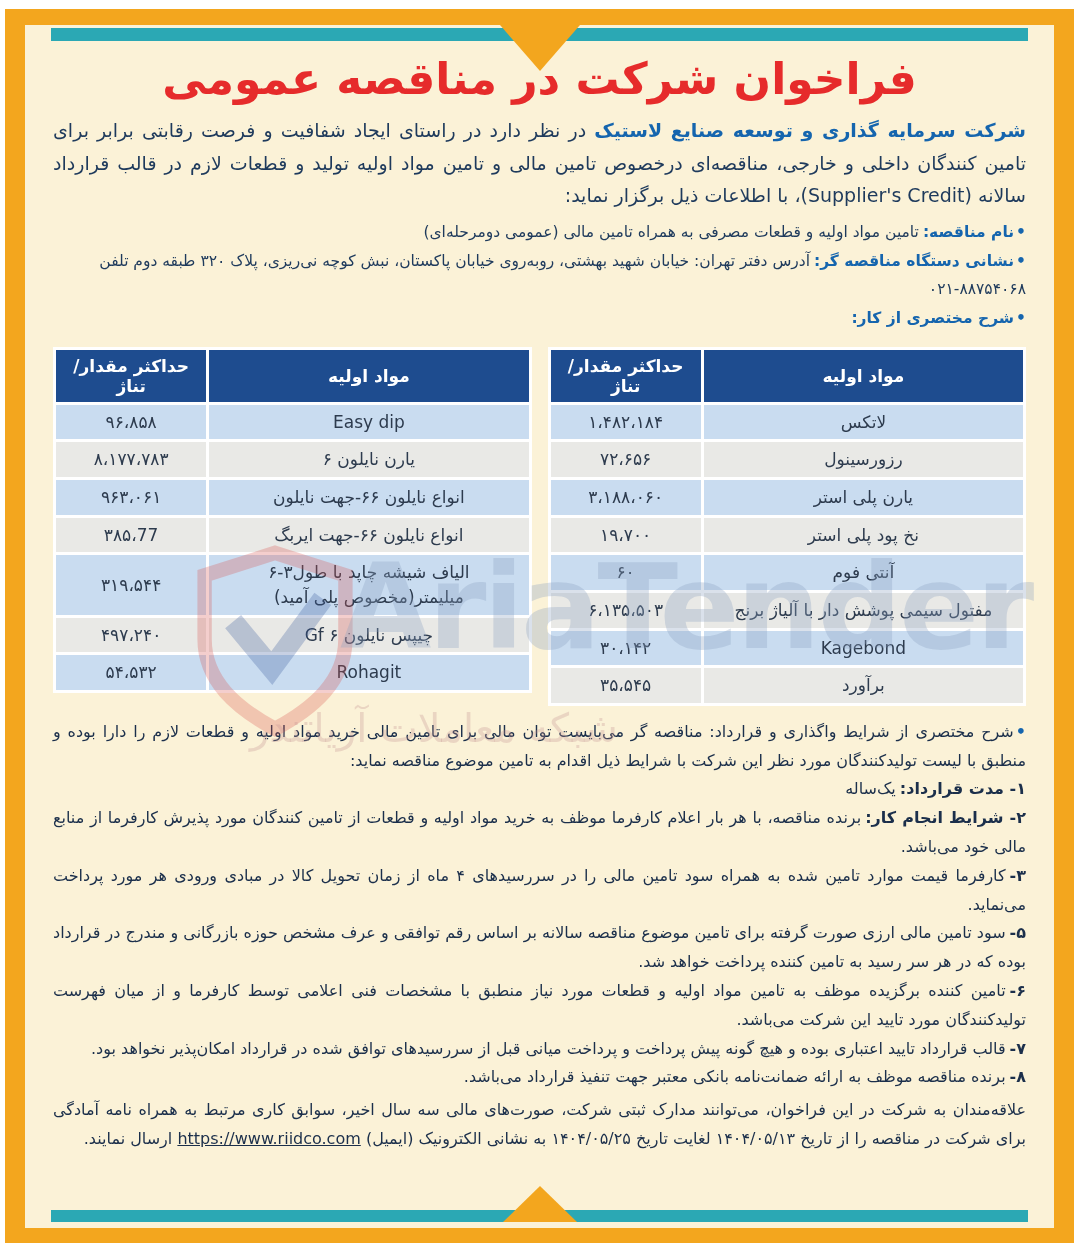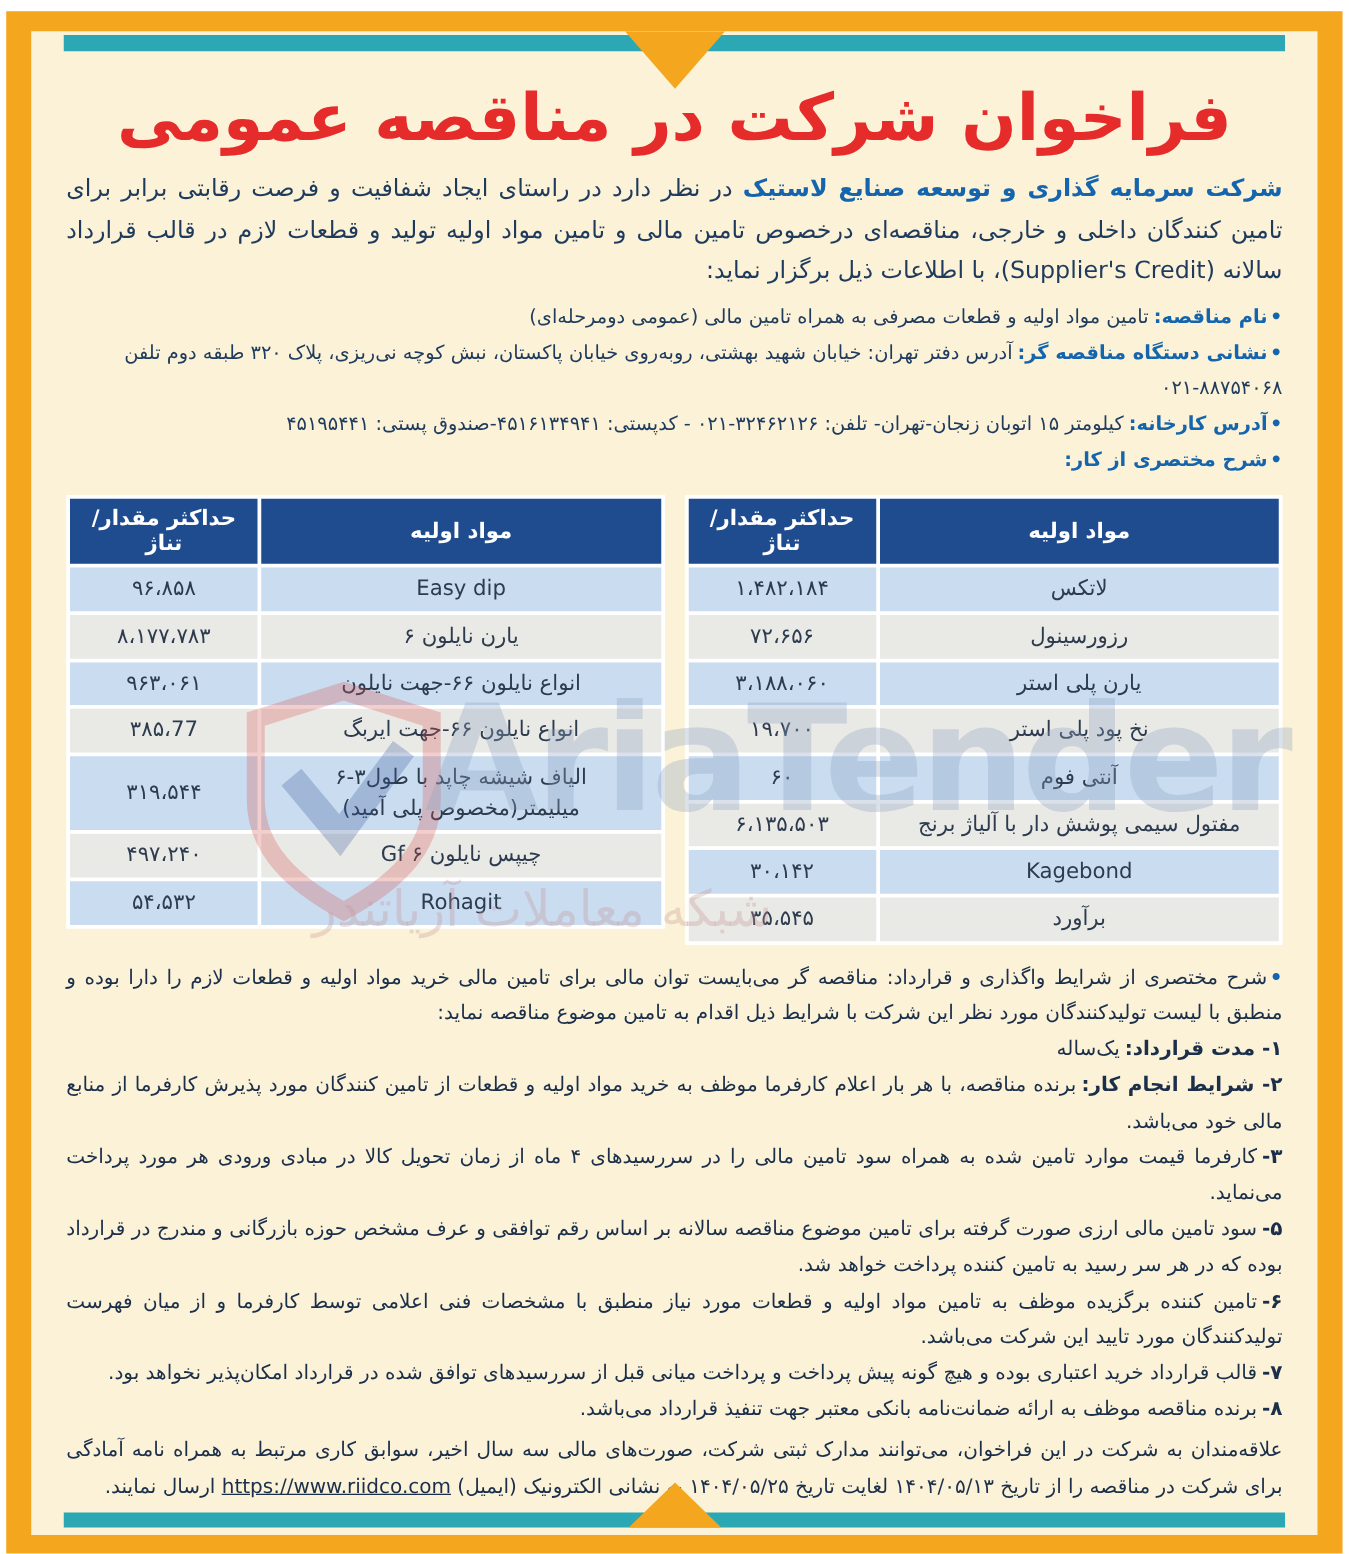--- a/index.html
+++ b/index.html
@@ -33,23 +33,23 @@
   .tri-down {
     position: absolute;
     top: 0; left: 50%;
     transform: translateX(-50%);
     width: 0; height: 0;
     border-left: 40px solid transparent;
     border-right: 40px solid transparent;
     border-top: 46px solid #F3A61E;
   }
   .title {
-    margin-top: 24px;
+    margin-top: 12px;
     text-align: center;
-    font-size: 52px;
+    font-size: 44px;
     font-weight: 900;
     color: #E62B2B;
     letter-spacing: -1px;
   }
   .intro {
     margin: 10px 28px 0 28px;
     font-size: 19px;
     line-height: 1.72;
     color: #1E3A5C;
     text-align: justify;
@@ -165,21 +165,20 @@
       <div class="teal-bar-top"></div>
       <div class="tri-down"></div>
 
       <h1 class="title">فراخوان شرکت در مناقصه عمومی</h1>
 
       <p class="intro"><span class="company">شرکت سرمایه گذاری و توسعه صنایع لاستیک</span> <span>در نظر دارد در راستای ایجاد شفافیت و فرصت رقابتی برابر برای تامین کنندگان داخلی و خارجی، مناقصه‌ای درخصوص تامین مالی و تامین مواد اولیه تولید و قطعات لازم در قالب قرارداد سالانه (Supplier's Credit)، با اطلاعات ذیل برگزار نماید:</span></p>
 
       <div class="notices">
         <p class="notice-line"><span class="blue-dot">•</span><span class="notice-label">نام مناقصه:</span><span>تامین مواد اولیه و قطعات مصرفی به همراه تامین مالی (عمومی دومرحله‌ای)</span></p>
         <p class="notice-line"><span class="blue-dot">•</span><span class="notice-label">نشانی دستگاه مناقصه گر:</span><span>آدرس دفتر تهران: خیابان شهید بهشتی، روبه‌روی خیابان پاکستان، نبش کوچه نی‌ریزی، پلاک ۳۲۰ طبقه دوم تلفن ۸۸۷۵۴۰۶۸-۰۲۱</span></p>
-        <p class="notice-line"><span class="blue-dot">•</span><span class="notice-label">آدرس کارخانه:</span><span>کیلومتر ۱۵ اتوبان زنجان-تهران- تلفن: ۳۲۴۶۲۱۲۶-۰۲۱ - کدپستی: ۴۵۱۶۱۳۴۹۴۱-صندوق پستی: ۴۵۱۹۵۴۴۱</span></p>
         <p class="notice-line"><span class="blue-dot">•</span><span class="notice-label">شرح مختصری از کار:</span><span></span></p>
       </div>
 
       <div class="tables-row">
 
         <table class="mat-table">
           <colgroup>
               <col class="col-name">
               <col class="col-val">
             </colgroup>
@@ -270,21 +269,21 @@
 
       </div>
 
       <div class="terms">
         <p><span class="blue-dot">•</span><span>شرح مختصری از شرایط واگذاری و قرارداد: مناقصه گر می‌بایست توان مالی برای تامین مالی خرید مواد اولیه و قطعات لازم را دارا بوده و منطبق با لیست تولیدکنندگان مورد نظر این شرکت با شرایط ذیل اقدام به تامین موضوع مناقصه نماید:</span></p>
         <p><span class="term-label">۱- مدت قرارداد:</span><span>یک‌ساله</span></p>
         <p><span class="term-label">۲- شرایط انجام کار:</span><span>برنده مناقصه، با هر بار اعلام کارفرما موظف به خرید مواد اولیه و قطعات از تامین کنندگان مورد پذیرش کارفرما از منابع مالی خود می‌باشد.</span></p>
         <p><span class="term-label">۳-</span><span>کارفرما قیمت موارد تامین شده به همراه سود تامین مالی را در سررسیدهای ۴ ماه از زمان تحویل کالا در مبادی ورودی هر مورد پرداخت می‌نماید.</span></p>
         <p><span class="term-label">۵-</span><span>سود تامین مالی ارزی صورت گرفته برای تامین موضوع مناقصه سالانه بر اساس رقم توافقی و عرف مشخص حوزه بازرگانی و مندرج در قرارداد بوده که در هر سر رسید به تامین کننده پرداخت خواهد شد.</span></p>
         <p><span class="term-label">۶-</span><span>تامین کننده برگزیده موظف به تامین مواد اولیه و قطعات مورد نیاز منطبق با مشخصات فنی اعلامی توسط کارفرما و از میان فهرست تولیدکنندگان مورد تایید این شرکت می‌باشد.</span></p>
-        <p><span class="term-label">۷-</span><span>قالب قرارداد خرید اعتباری بوده و هیچ گونه پیش پرداخت و پرداخت میانی قبل از سررسیدهای توافق شده در قرارداد امکان‌پذیر نخواهد بود.</span></p>
+        <p><span class="term-label">۷-</span><span>قالب قرارداد تایید اعتباری بوده و هیچ گونه پیش پرداخت و پرداخت میانی قبل از سررسیدهای توافق شده در قرارداد امکان‌پذیر نخواهد بود.</span></p>
         <p><span class="term-label">۸-</span><span>برنده مناقصه موظف به ارائه ضمانت‌نامه بانکی معتبر جهت تنفیذ قرارداد می‌باشد.</span></p>
       </div>
 
       <div class="closing">
         <p><span>علاقه‌مندان به شرکت در این فراخوان، می‌توانند مدارک ثبتی شرکت، صورت‌های مالی سه سال اخیر، سوابق کاری مرتبط به همراه نامه آمادگی برای شرکت در مناقصه را از تاریخ ۱۴۰۴/۰۵/۱۳ لغایت تاریخ ۱۴۰۴/۰۵/۲۵ به نشانی الکترونیک (ایمیل)</span> <span class="url">https://www.riidco.com</span> <span>ارسال نمایند.</span></p>
 
       </div>
 
       <div class="watermark">
         <svg class="wm-shield" viewBox="0 0 100 120" xmlns="http://www.w3.org/2000/svg">

